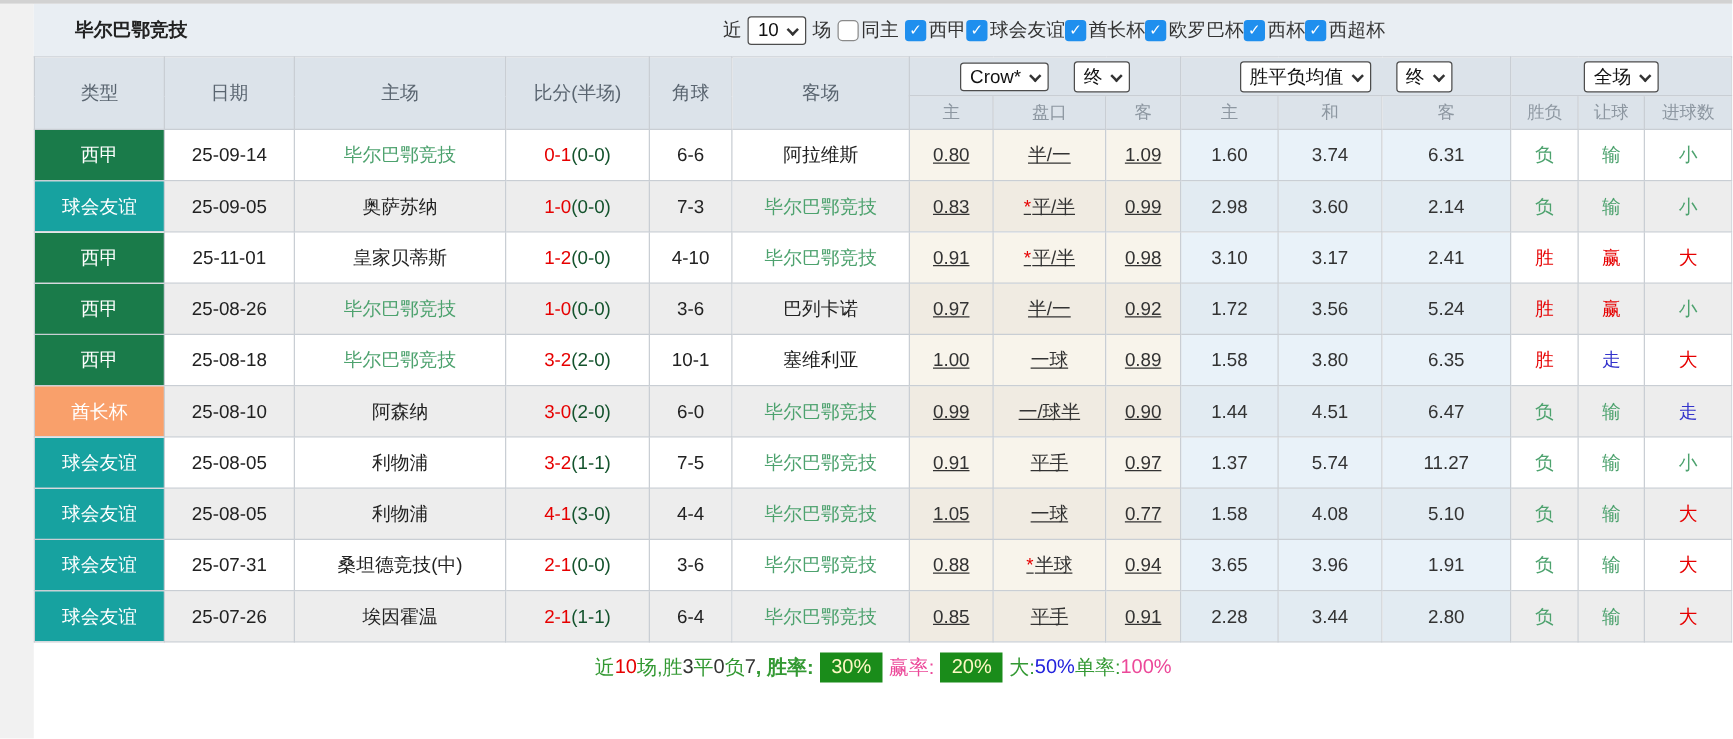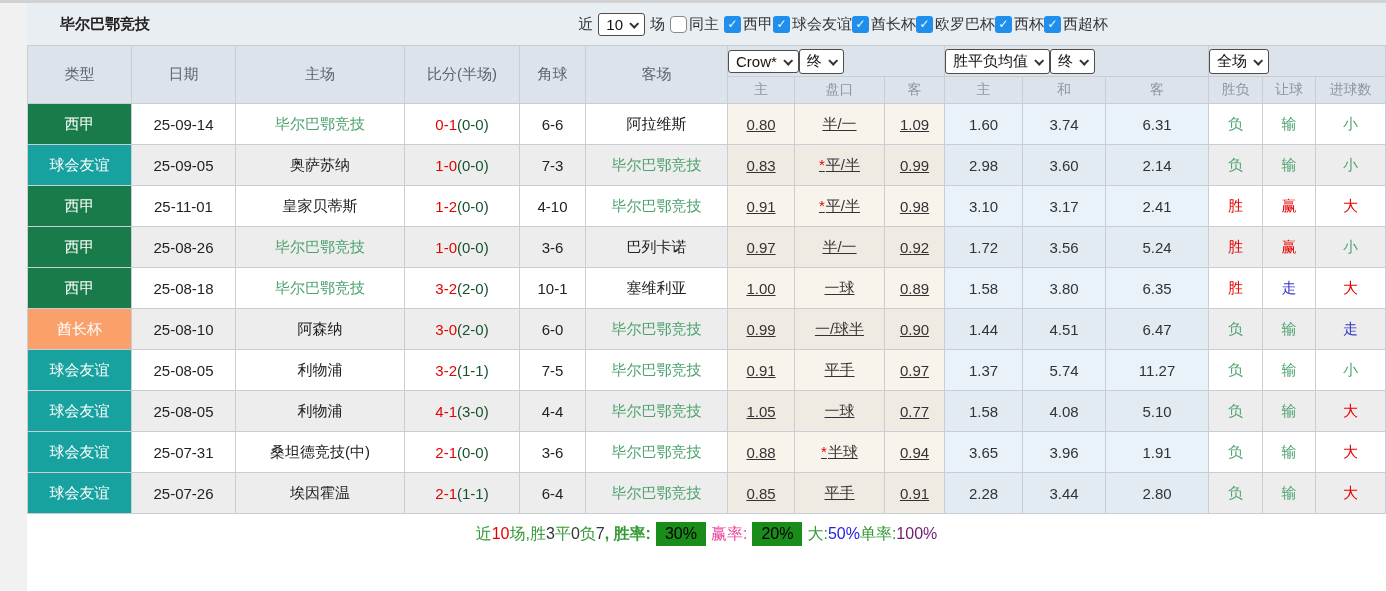--- a/index.html
+++ b/index.html
@@ -31,36 +31,36 @@
   .sel .chev { width:7px; height:7px; border-right:2px solid #333; border-bottom:2px solid #333; transform:rotate(45deg) translateY(-1px); display:inline-block; }
 
   
   table { width:100%; border-collapse:collapse; table-layout:fixed; }
   th, td { border:1px solid #c9ced4; text-align:center; overflow:hidden; white-space:nowrap; }
   thead th { background:#dce3ea; color:#5a6570; font-weight:normal; }
   thead tr.hdr1 th { height:31px; }
   thead tr.hdr2 th { height:27px; font-size:14px; color:#8d97a1; }
   thead .static-h { font-size:15px; }
   .dd-cell { background:#dce3ea; }
-  .dd-wrap { display:flex; align-items:center; gap:0; }
+  .dd-wrap { display:flex; align-items:center; justify-content:center; gap:20px; }
   tbody td { height:41px; font-size:15px; color:#222; background:#fff; }
   tbody tr.even td { background:#ededed; }
   td.type { color:#fff; font-size:15px; }
   td.odds { background:#f8f4eb !important; color:#333;text-decoration:underline; }
   tr.even td.odds { background:#f0ebe2 !important; }
   td.avg { background:#e9f2f9 !important; color:#333; }
   tr.even td.avg { background:#e2ebf2 !important; }
   .self-team { color:#4da26e; }
   .ft { color:#e60000; }
   .ht { color:#14532d; }
   .star { color:#e60000; margin-right:1px; }
 
   
   .summary { height:38px; display:flex; align-items:center; justify-content:center; font-size:16px; padding-top:2px; }
-  .summary .badge { background:#1a8c1a; color:#000000; padding:3px 9px; margin:0 5px; display:inline-block; }
+  .summary .badge { background:#1a8c1a; color:#fef9c3; padding:3px 9px; margin:0 5px; display:inline-block; }
 </style>
 </head>
 <body>
 
 <div class="page">
   <div class="left-strip"></div>
   <div class="content">
 
 
     <div class="filterbar">
@@ -359,17 +359,17 @@
         <span style="color: rgb(51, 51, 51);">0</span>
         <span style="color: rgb(51, 153, 51);">负</span>
         <span style="color: rgb(51, 51, 51);">7</span>
         <span style="color: rgb(51, 153, 51); font-weight: bold;">, 胜率:</span>
         <span class="badge" style="background: rgb(26, 140, 26);">30%</span>
         <span style="color: #ec4899;"> 赢率:</span>
         <span class="badge" style="background: rgb(26, 140, 26);">20%</span>
         <span style="color: rgb(51, 153, 51);"> 大:</span>
         <span style="color: rgb(35, 35, 221);">50%</span>
         <span style="color: rgb(51, 153, 51);"> 单率:</span>
-        <span style="color: #701a75;">100%</span>
+        <span style="color: #ec4899;">100%</span>
       </div>
 
   </div>
 </div>
 
 </body></html>

